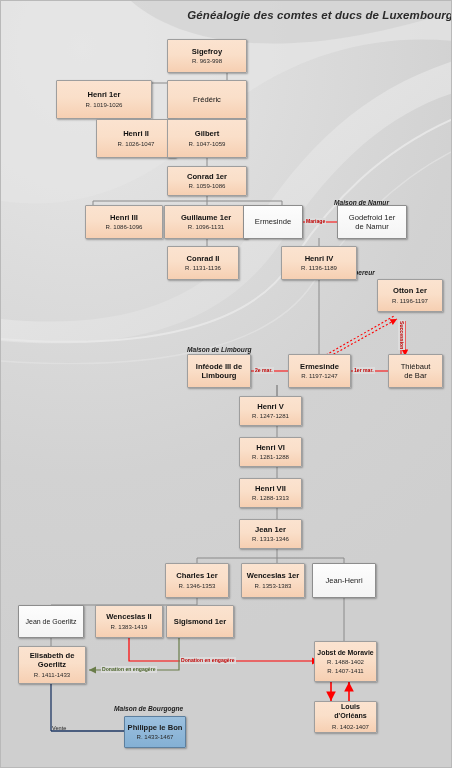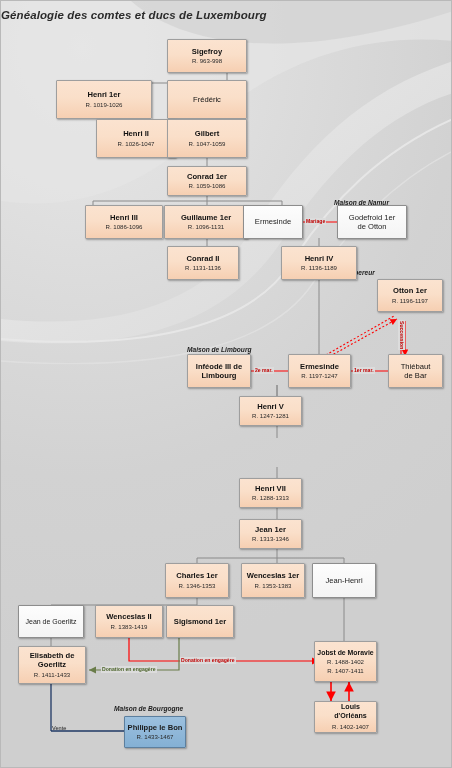--- a/index.html
+++ b/index.html
@@ -14,21 +14,21 @@
     width:452px;height:768px;
     overflow:hidden;
     background:
       radial-gradient(120% 80% at 18% 6%, #e9e9e9 0%, #dcdcdc 38%, #d2d2d2 70%, #cfcfcf 100%);
     box-sizing:border-box;
     border:1px solid #b9b9b9;
   }
   #swoosh{position:absolute;left:0;top:0;width:452px;height:768px;pointer-events:none;}
   .title{
     position:absolute;left:0;top:8px;width:452px;
-    text-align:left;
+    text-align:right;
     font-style:italic;font-weight:bold;
     font-size:11.5px;color:#2b2b2b;
     letter-spacing:.1px;
   }
   .node{
     position:absolute;box-sizing:border-box;
     border:1.4px solid #8a8a8a;
     border-radius:1px;
     display:flex;flex-direction:column;
     align-items:center;justify-content:center;
@@ -221,21 +221,21 @@
     <div class="nm">Guillaume 1er</div>
     <div class="dt">R. 1096-1131</div>
   </div>
 
   <div class="node white" style="left:242px;top:204px;width:60px;height:34px;">
     <div class="nm">Ermesinde</div>
   </div>
 
   <div class="node white" style="left:336px;top:204px;width:70px;height:34px;">
     <div class="nm" style="font-weight:normal;">Godefroid 1er</div>
-    <div class="nm" style="font-weight:normal;">de Otton</div>
+    <div class="nm" style="font-weight:normal;">de Namur</div>
   </div>
 
   <div class="node peach" style="left:166px;top:245px;width:72px;height:34px;">
     <div class="nm">Conrad II</div>
     <div class="dt">R. 1131-1136</div>
   </div>
 
   <div class="node peach" style="left:280px;top:245px;width:76px;height:34px;">
     <div class="nm">Henri IV</div>
     <div class="dt">R. 1136-1189</div>
@@ -259,20 +259,24 @@
   <div class="node peach" style="left:387px;top:353px;width:55px;height:34px;">
     <div class="nm" style="font-weight:normal;">Thiébaut</div>
     <div class="nm" style="font-weight:normal;">de Bar</div>
   </div>
 
   <div class="node peach" style="left:238px;top:395px;width:63px;height:30px;">
     <div class="nm">Henri V</div>
     <div class="dt">R. 1247-1281</div>
   </div>
 
+  <div class="node peach" style="left:238px;top:436px;width:63px;height:30px;">
+    <div class="nm">Henri VI</div>
+    <div class="dt">R. 1281-1288</div>
+  </div>
 
   <div class="node peach" style="left:238px;top:477px;width:63px;height:30px;">
     <div class="nm">Henri VII</div>
     <div class="dt">R. 1288-1313</div>
   </div>
 
   <div class="node peach" style="left:238px;top:518px;width:63px;height:30px;">
     <div class="nm">Jean 1er</div>
     <div class="dt">R. 1313-1346</div>
   </div>

